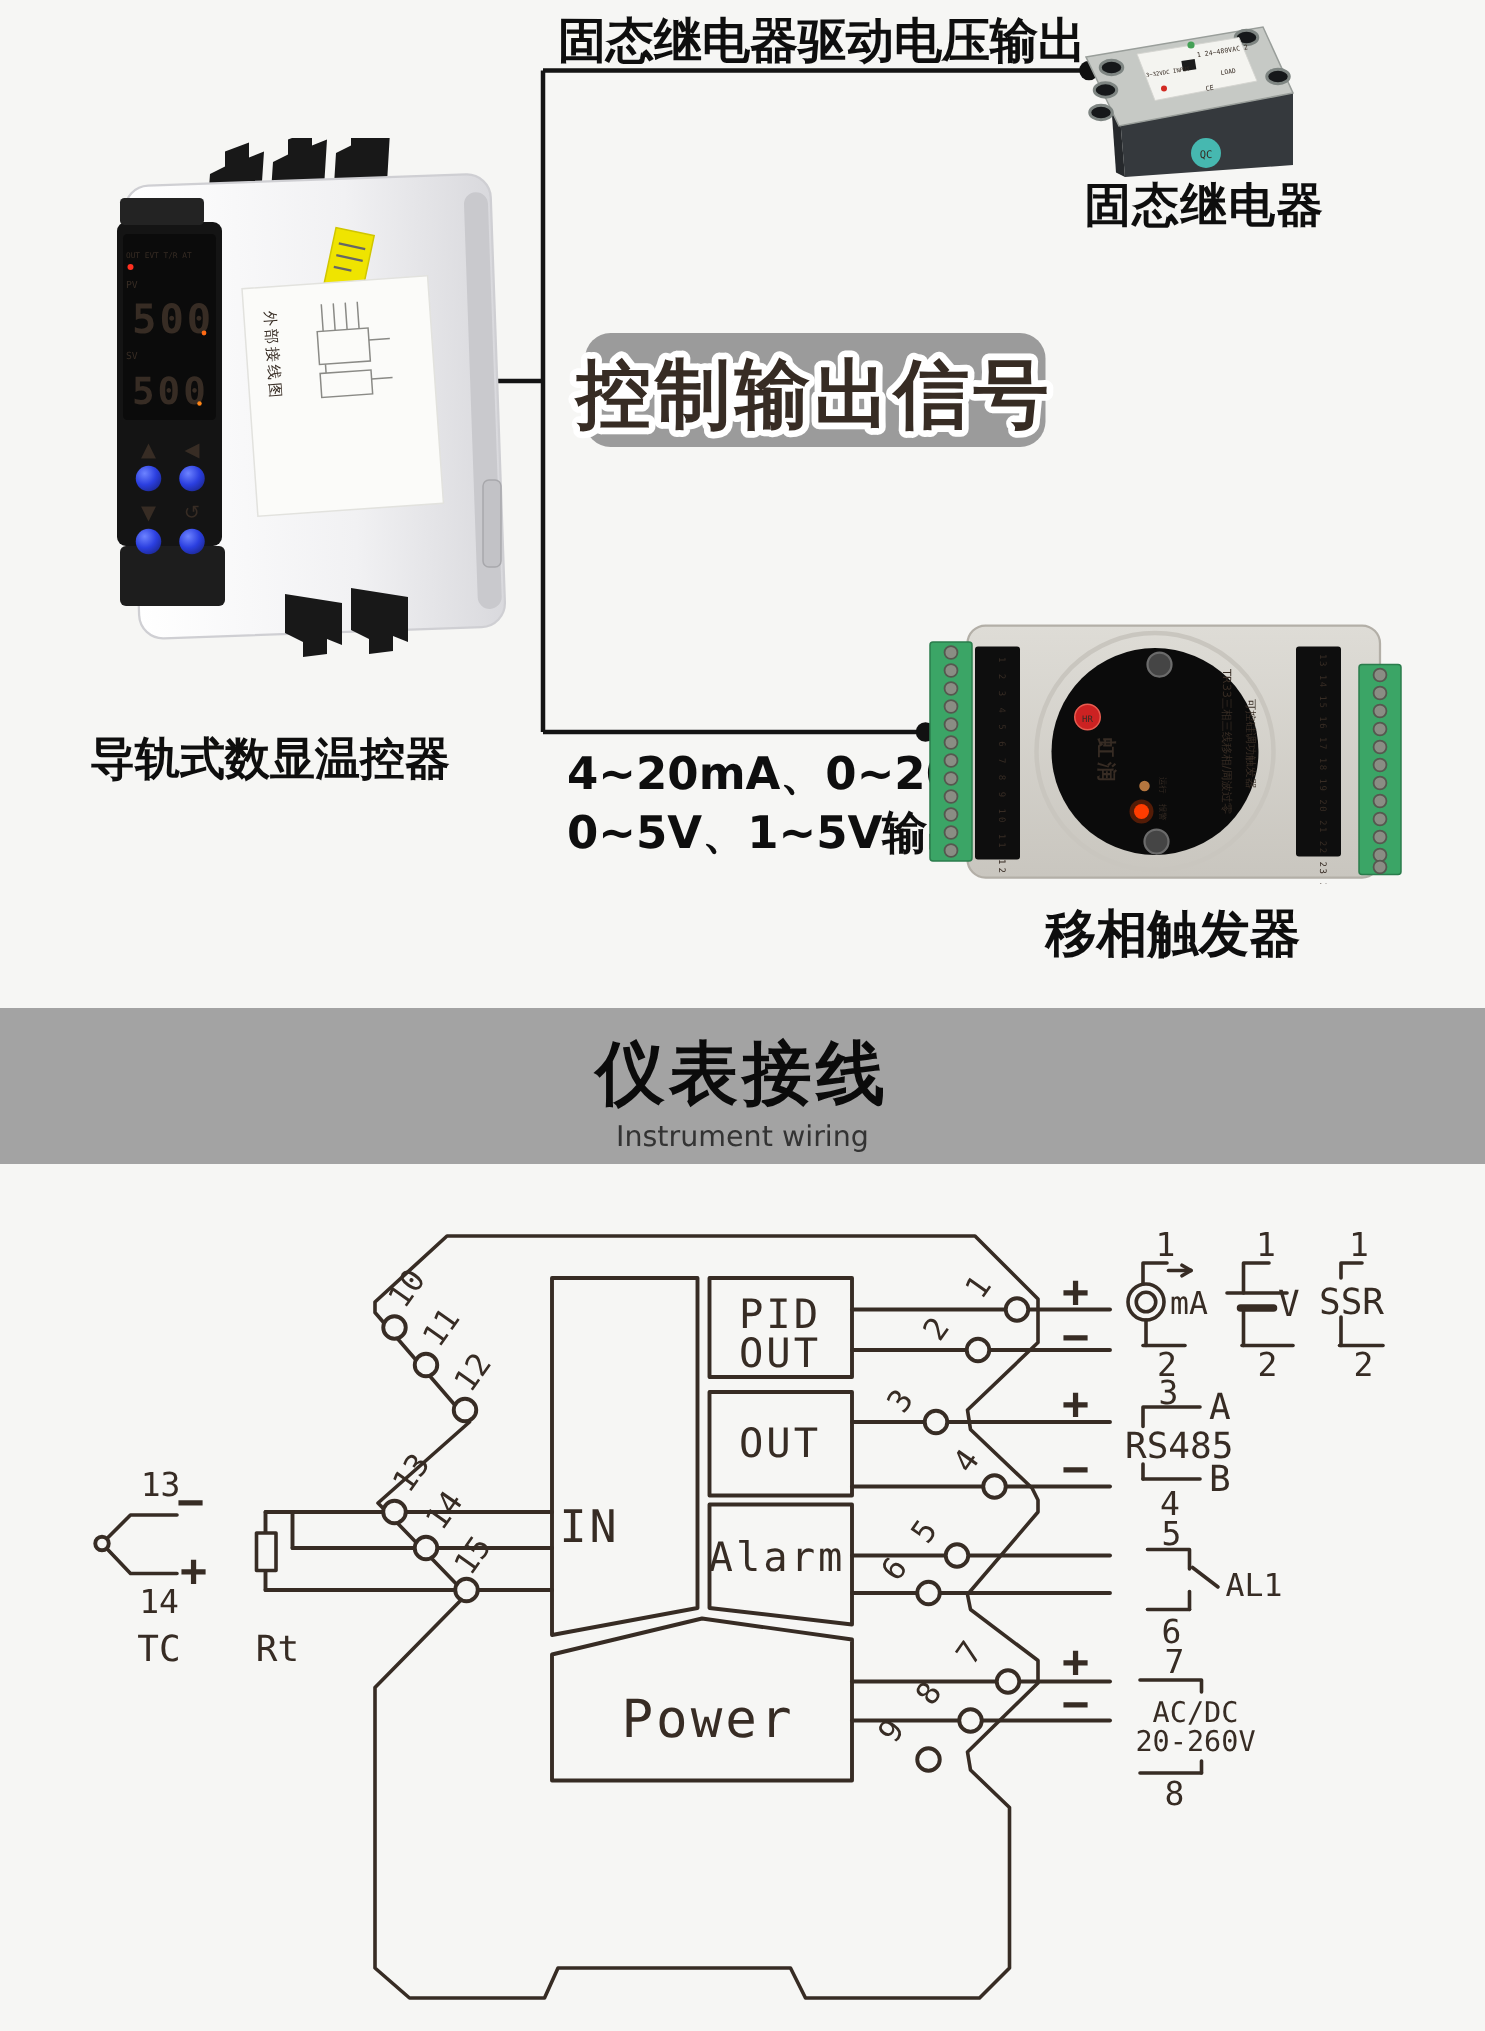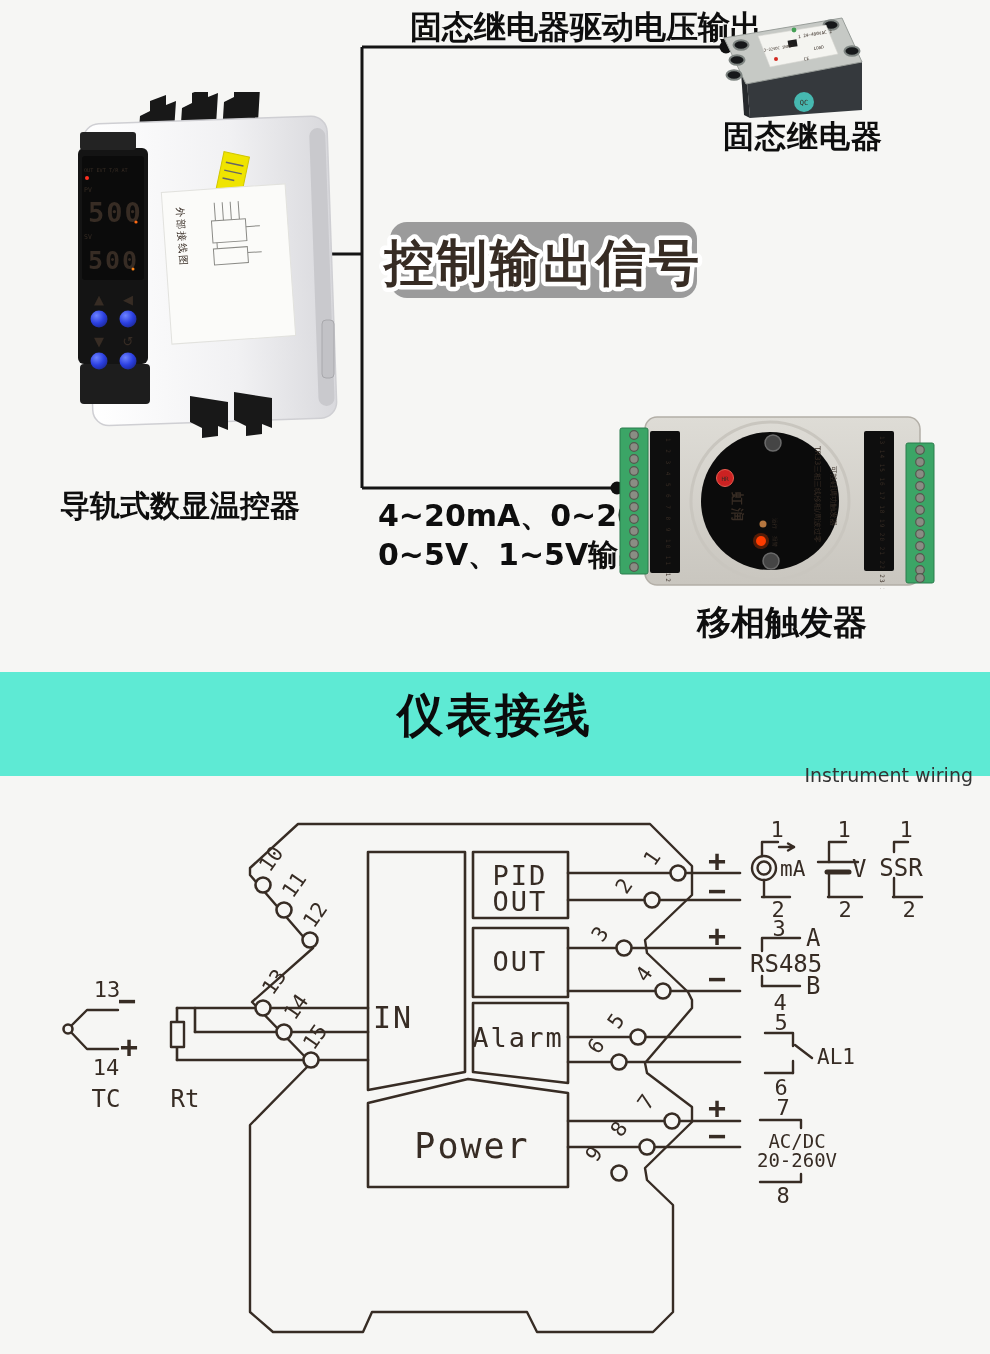--- a/index.html
+++ b/index.html
@@ -1,33 +1,33 @@
 <!DOCTYPE html>
 <html><head>
 <meta charset="utf-8">
 <style>
   html,body{margin:0;padding:0;background:#f6f6f4;}
   #page{position:relative;width:990px;height:1354px;overflow:hidden;background:#f6f6f4;
         font-family:"DejaVu Sans",sans-serif;color:#111;}
   .abs{position:absolute;}
   .lbl{position:absolute;font-weight:700;color:#0e0e0e;white-space:nowrap;}
   .ctr{text-align:center;}
-  #banner{position:absolute;left:0;top:672px;width:990px;height:104px;background:#5eead4;}
+  #banner{position:absolute;left:0;top:672px;width:990px;height:104px;background:#a3a3a3;}
   #banner .t1{margin:0;padding-top:13px;text-align:center;font-size:46px;font-weight:700;
               letter-spacing:3px;color:#0b0b0b;}
-  #banner .t2{margin:17px;text-align:right;font-size:19px;color:#333;}
+  #banner .t2{margin:0;text-align:center;font-size:19px;color:#333;}
   svg text{font-family:"DejaVu Sans Mono","DejaVu Sans",monospace;fill:#372c24;}
   svg .cjk{font-family:"DejaVu Sans",sans-serif;}
 </style>
 </head>
 <body>
 
 <div id="page">
 
-  <div class="lbl ctr" style="left:372px;top:6px;width:352px;font-size:32px;margin-left:38px;">固态继电器驱动电压输出</div>
+  <div class="lbl ctr" style="left:372px;top:6px;width:352px;font-size:32px;">固态继电器驱动电压输出</div>
 
   <div class="lbl" style="left:723px;top:116px;font-size:31px;letter-spacing:1px;">固态继电器</div>
 
   <div class="lbl ctr" style="left:44px;top:486px;width:272px;font-size:30px;">导轨式数显温控器</div>
 
   <div class="lbl" style="left:378px;top:496px;font-size:30px;">4~20mA、0~20mA</div>
   <div class="lbl" style="left:378px;top:535px;font-size:30px;">0~5V、1~5V输出</div>
 
   <div class="lbl ctr" style="left:696px;top:600px;width:172px;font-size:34px;">移相触发器</div>
 

